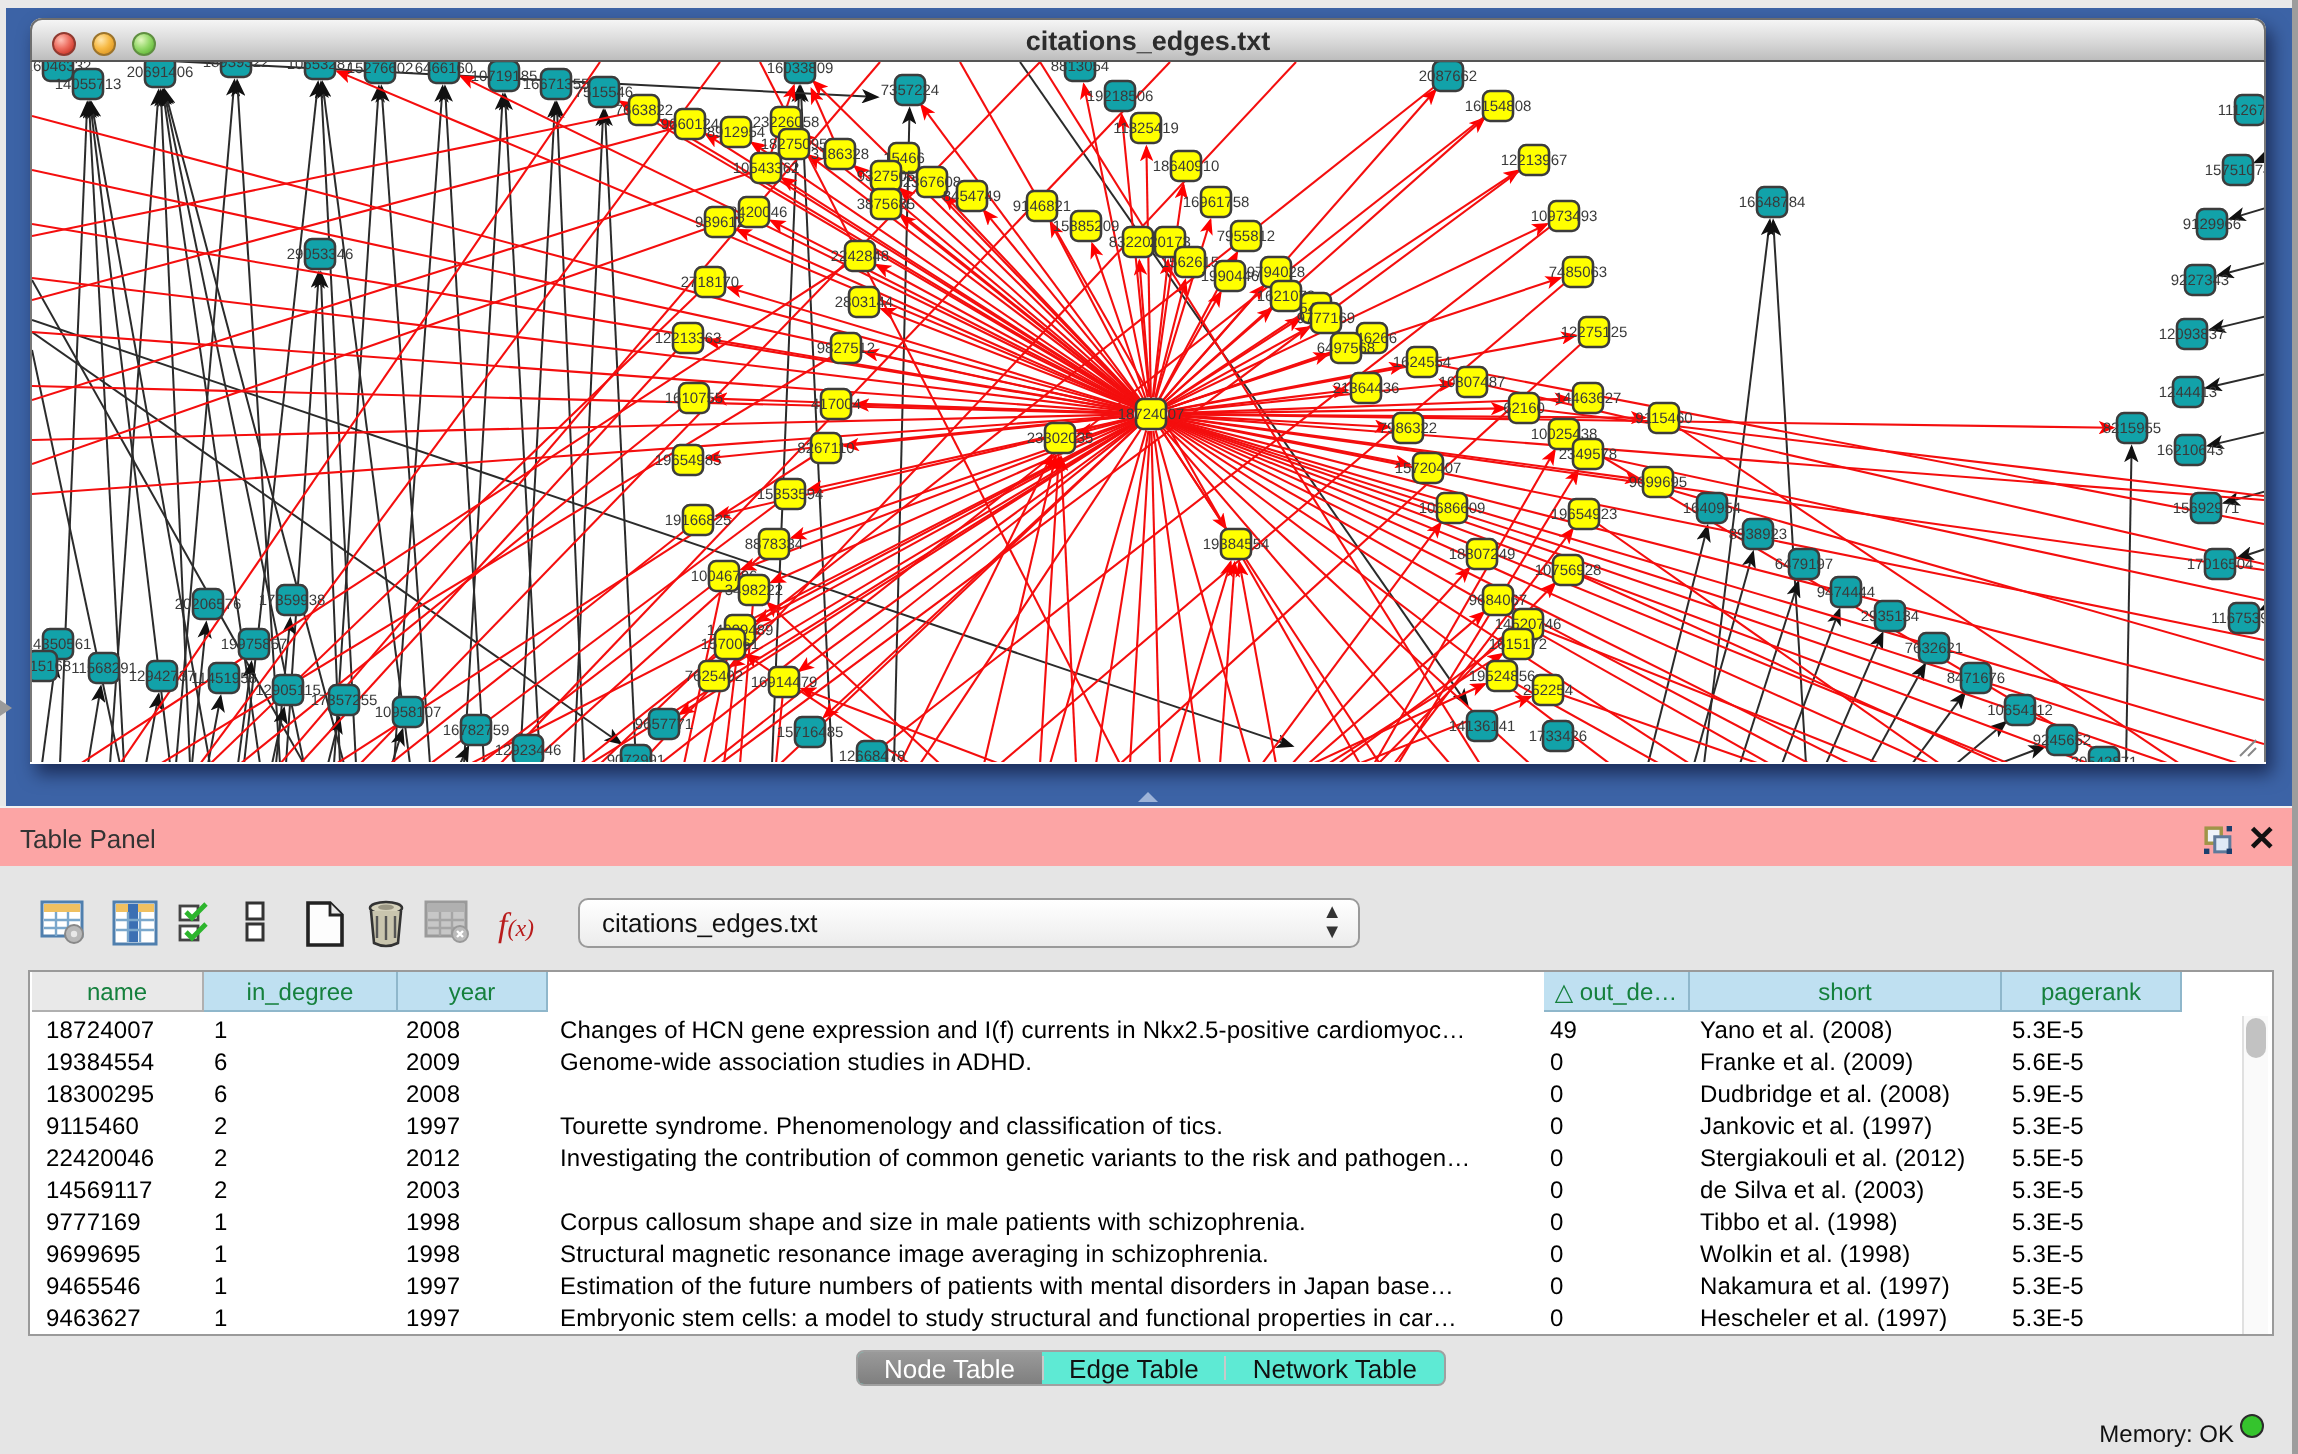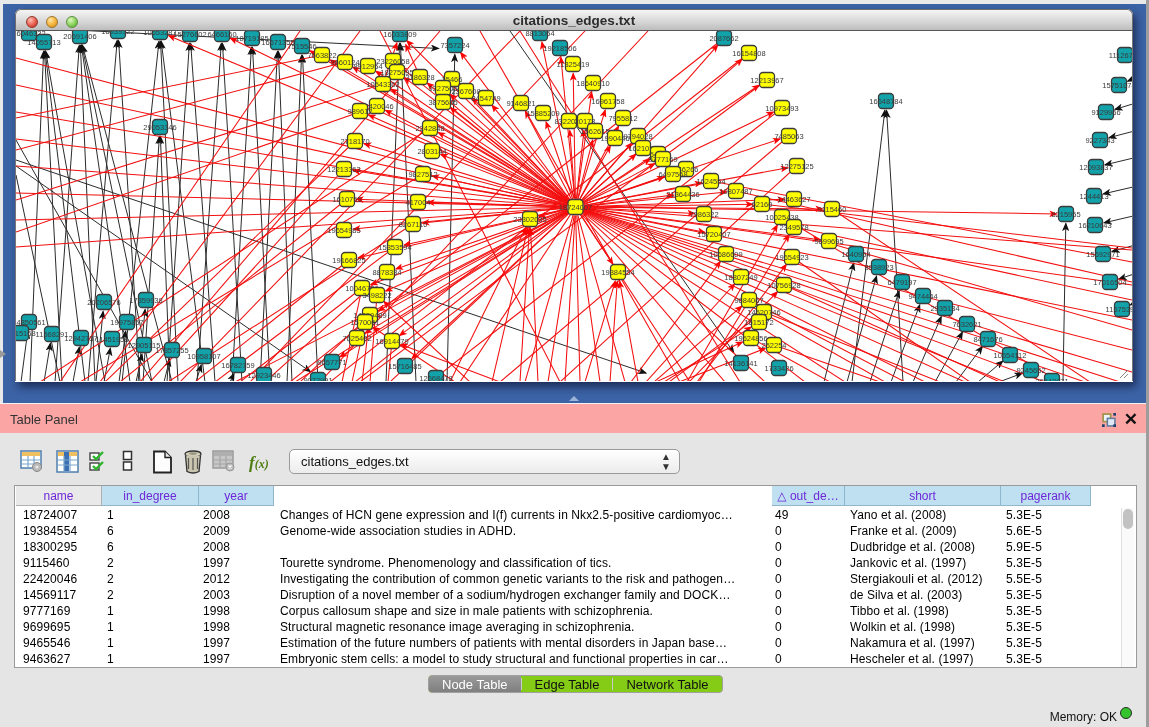--- a/index.html
+++ b/index.html
@@ -27,21 +27,21 @@
   border-top:1px solid #f2f2f2; }
 #tp-head .t { position:absolute; left:10px; top:8px; font-size:13px; color:#333; }
 #tp-x { position:absolute; right:8px; top:5px; font-size:17px; font-weight:bold; color:#111; }
 #tp-float { position:absolute; right:30px; top:9px; width:14px; height:14px; }
 #toolbar { position:absolute; left:0; top:30px; width:100%; height:52px; }
 #dropdown { position:absolute; left:289px; top:16px; width:391px; height:25px; background:linear-gradient(#fff,#ececec);
   border:1px solid #9a9a9a; border-radius:5px; font-size:13px; color:#111; line-height:23px; padding-left:11px; }
 #dropdown .arr { position:absolute; right:8px; top:2px; font-size:10px; color:#333; letter-spacing:0; line-height:10px; }
 
 #tablebox { position:absolute; left:14px; top:82px; width:1123px; height:183px; background:#fff; border:1px solid #9a9a9a; }
-#thead { position:absolute; left:1px; top:0px; height:21px; width:996px; font-size:12px; color:#6d28d9; }
+#thead { position:absolute; left:1px; top:0px; height:21px; width:996px; font-size:12px; color:#15803d; }
 #thead span { position:absolute; top:0; height:20px; line-height:20px; text-align:center;
   background:#bfe0f1; border-right:1px solid #8fb7cb; border-bottom:1px solid #8fb7cb; }
 #thead .h0 { left:0px; width:86px; background:#e9e9e9; border-right:1px solid #b0b0b0; border-bottom:1px solid #b0b0b0;}
 #thead .h1 { left:86px; width:97px; }
 #thead .h2 { left:183px; width:75px;text-align:center; }
 #thead .h3 { left:258px; width:498px; }
 #thead .h4 { left:756px; width:73px; }
 #thead .h5 { left:829px; width:156px; }
 #thead .h6 { left:985px; width:90px; }
 #tbody { position:absolute; left:1px; top:21px; width:1107px; }
@@ -50,21 +50,21 @@
 .c0 { left:7px; width:80px; }
 .c1 { left:91px; width:92px; }
 .c2 { left:187px; width:69px; }
 .c3 { left:264px; width:492px; }
 .c4 { left:759px; width:70px; }
 .c5 { left:834px; width:152px; }
 .c6 { left:990px; width:85px; }
 #vsb { position:absolute; right:2px; top:22px; width:13px; height:159px; background:#fafafa; border-left:1px solid #e0e0e0; }
 #vsb .thumb { position:absolute; left:1px; top:1px; width:10px; height:20px; background:#c2c2c2; border-radius:5px; }
 #tabs { position:absolute; left:428px; top:272px; height:18px; display:flex;
-  border:1px solid #a0a0a0; border-radius:4px; overflow:hidden; background:#84cc16; font-size:13px; }
+  border:1px solid #a0a0a0; border-radius:4px; overflow:hidden; background:#5eead4; font-size:13px; }
 #tabs div { padding:0 13px; line-height:17px; color:#111; }
 #tabs .sel { background:linear-gradient(#9a9a9a,#7f7f7f); color:#fff; }
 #tabs .sep { width:1px; padding:0; background:#c9c9c9; margin:2px 0; }
 #memory { position:absolute; right:29px; top:307px; font-size:12px; color:#111; }
 #memdot { position:absolute; right:14px; top:304px; width:12px; height:12px; border-radius:50%;
   background:#35c42d; border:1.5px solid #2b2b2b; }
 .ticon { position:absolute; top:17px; }
 </style></head>
 <body>
 <div id="desktop">
@@ -655,21 +655,21 @@
         <path d="M6.5 8 v11 M11 8 v12 M15.5 8 v11" stroke="#555" stroke-width="1.2"></path>
         <ellipse cx="11" cy="3.6" rx="4" ry="1.4" fill="#9a9683"></ellipse>
       </svg>
     <svg class="ticon" style="left:212px" width="23" height="22" viewBox="0 0 23 22">
         <rect x="1" y="1" width="20" height="17" fill="#c7c7c7" stroke="#9a9a9a" stroke-width="1.5"></rect>
         <rect x="2" y="2" width="18" height="4" fill="#b0b0b0"></rect>
         <path d="M2 10 h18 M2 14 h18 M8 6 v12 M14 6 v12" stroke="#a5a5a5" stroke-width="1.2"></path>
         <circle cx="18" cy="17" r="4" fill="#bbb" stroke="#999"></circle>
         <path d="M16.5 15.5 l3 3 M19.5 15.5 l-3 3" stroke="#fff" stroke-width="1.2"></path>
       </svg>
-    <div class="ticon" style="left:249px; top:20px; font-family:'Liberation Serif',serif; font-style:italic; font-weight:bold; font-size:17px; color:#4d7c0f;">f<span style="font-size:12px">(x)</span></div>
+    <div class="ticon" style="left:249px; top:20px; font-family:'Liberation Serif',serif; font-style:italic; font-weight:normal; font-size:17px; color:#b91c1c;">f<span style="font-size:12px">(x)</span></div>
     <div id="dropdown">citations_edges.txt<span class="arr">▲<br>▼</span></div>
   </div>
   <div id="tablebox">
     <div id="thead">
       <span class="h0">name</span>
         <span class="h1">in_degree</span>
         <span class="h2">year</span>
         <span class="h4">△ out_de…</span>
         <span class="h5">short</span>
         <span class="h6">pagerank</span>
@@ -716,21 +716,20 @@
           <span class="c2">2012</span>
           <span class="c3">Investigating the contribution of common genetic variants to the risk and pathogen…</span>
           <span class="c4">0</span>
           <span class="c5">Stergiakouli et al. (2012)</span>
           <span class="c6">5.5E-5</span>
         </div>
 <div class="tr">
           <span class="c0">14569117</span>
           <span class="c1">2</span>
           <span class="c2">2003</span>
-          <span class="c3">Disruption of a novel member of a sodium/hydrogen exchanger family and DOCK…</span>
           <span class="c4">0</span>
           <span class="c5">de Silva et al. (2003)</span>
           <span class="c6">5.3E-5</span>
         </div>
 <div class="tr">
           <span class="c0">9777169</span>
           <span class="c1">1</span>
           <span class="c2">1998</span>
           <span class="c3">Corpus callosum shape and size in male patients with schizophrenia.</span>
           <span class="c4">0</span>

